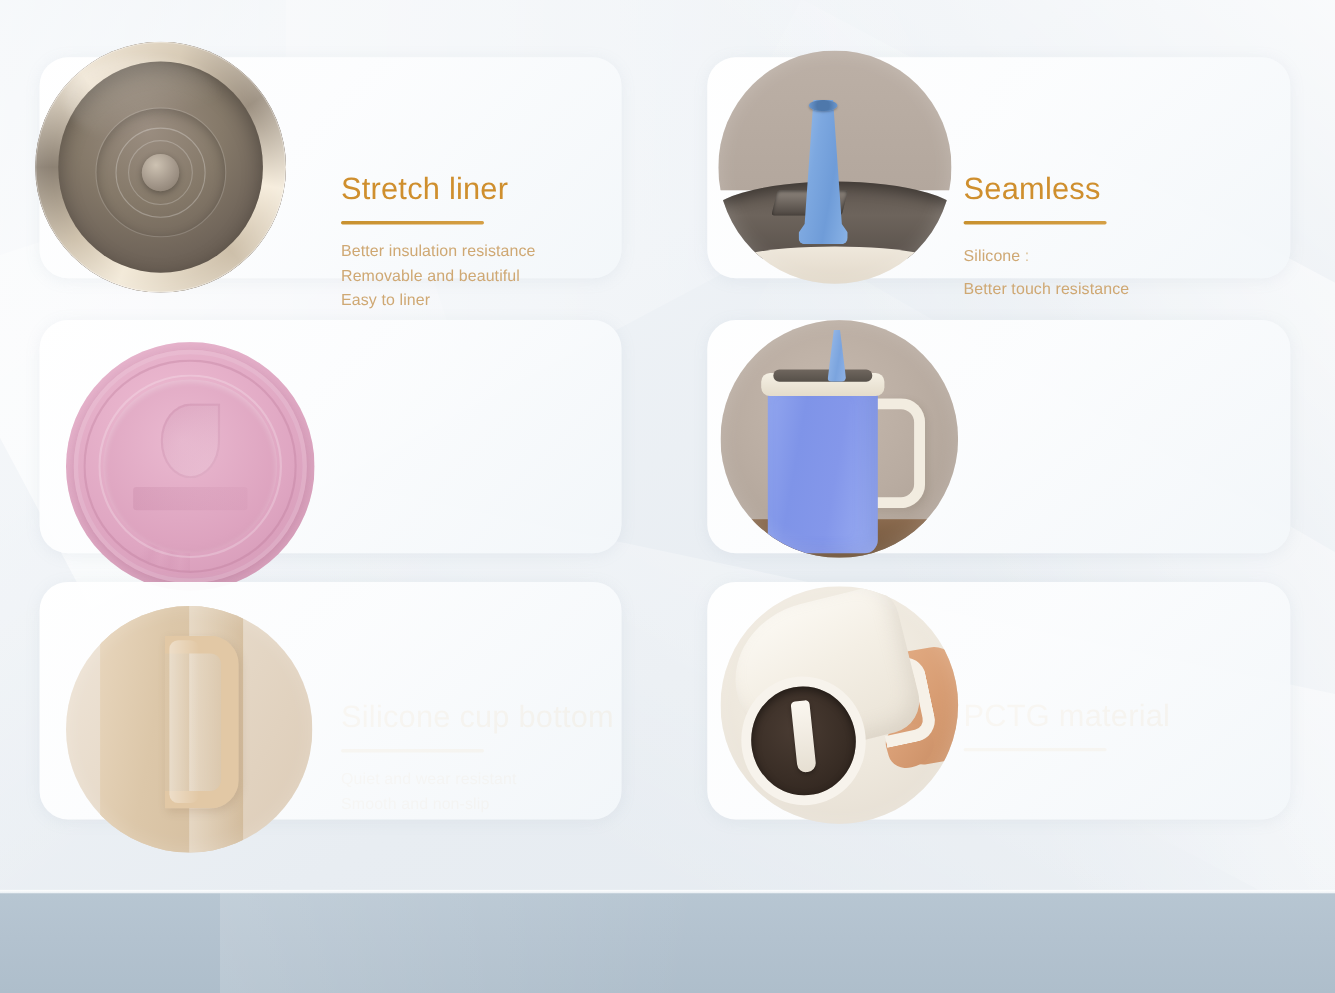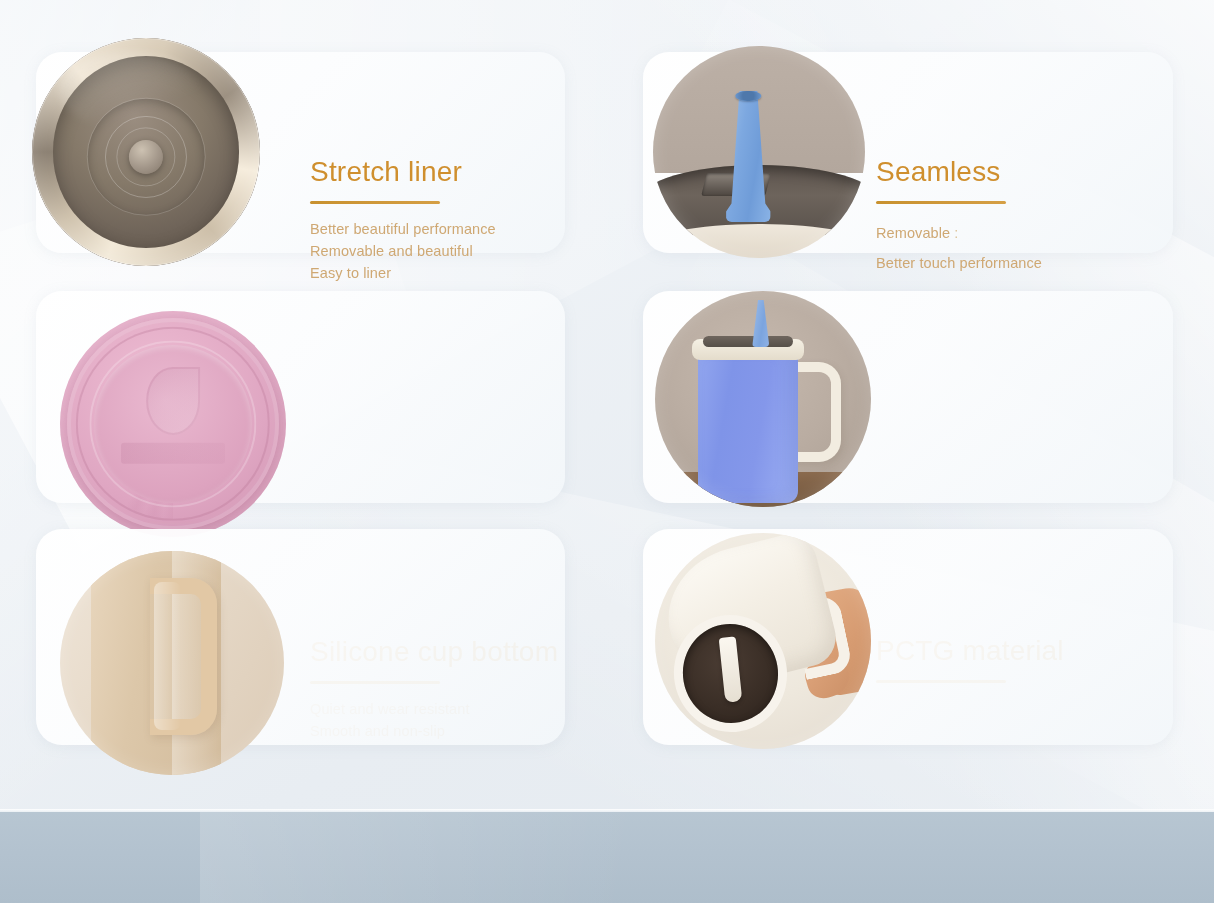--- a/index.html
+++ b/index.html
@@ -373,21 +373,21 @@
           <div class="liner-ring liner-r2"></div>
           <div class="liner-ring liner-r3"></div>
           <div class="liner-nub"></div>
           <div class="liner-gloss"></div>
         </div>
       </div>
       <div class="txt txt-l t-row1l">
         <div class="title">Stretch liner</div>
         <div class="rule"></div>
         <div class="sub">
-          <div>Better beautiful performance</div>
+          <div>Better insulation resistance</div>
           <div>Removable and beautiful</div>
           <div>Easy to liner</div>
         </div>
       </div>
     </div>
 
     <div class="card card-r row1">
       <div class="photo photo-r">
         <div class="inner sil-bg">
           <div class="sil-top"></div>
@@ -395,22 +395,22 @@
           <div class="sil-lid-lip"></div>
           <div class="sil-slot"></div>
           <div class="sil-spout"></div>
           <div class="sil-spout-hole"></div>
         </div>
       </div>
       <div class="txt txt-r t-row1r">
         <div class="title">Seamless</div>
         <div class="rule"></div>
         <div class="sub spaced">
-          <div><span>Removable</span><span class="mark">:</span></div>
-          <div>Better touch performance</div>
+          <div><span>Silicone</span><span class="mark">:</span></div>
+          <div>Better touch resistance</div>
         </div>
       </div>
     </div>
 
     <div class="card card-l row2">
       <div class="photo p-row2l">
         <div class="inner pink-bg">
           <div class="pink-outer"></div>
           <div class="pink-text-arc"></div>
           <div class="pink-ring pink-ring1"></div>

